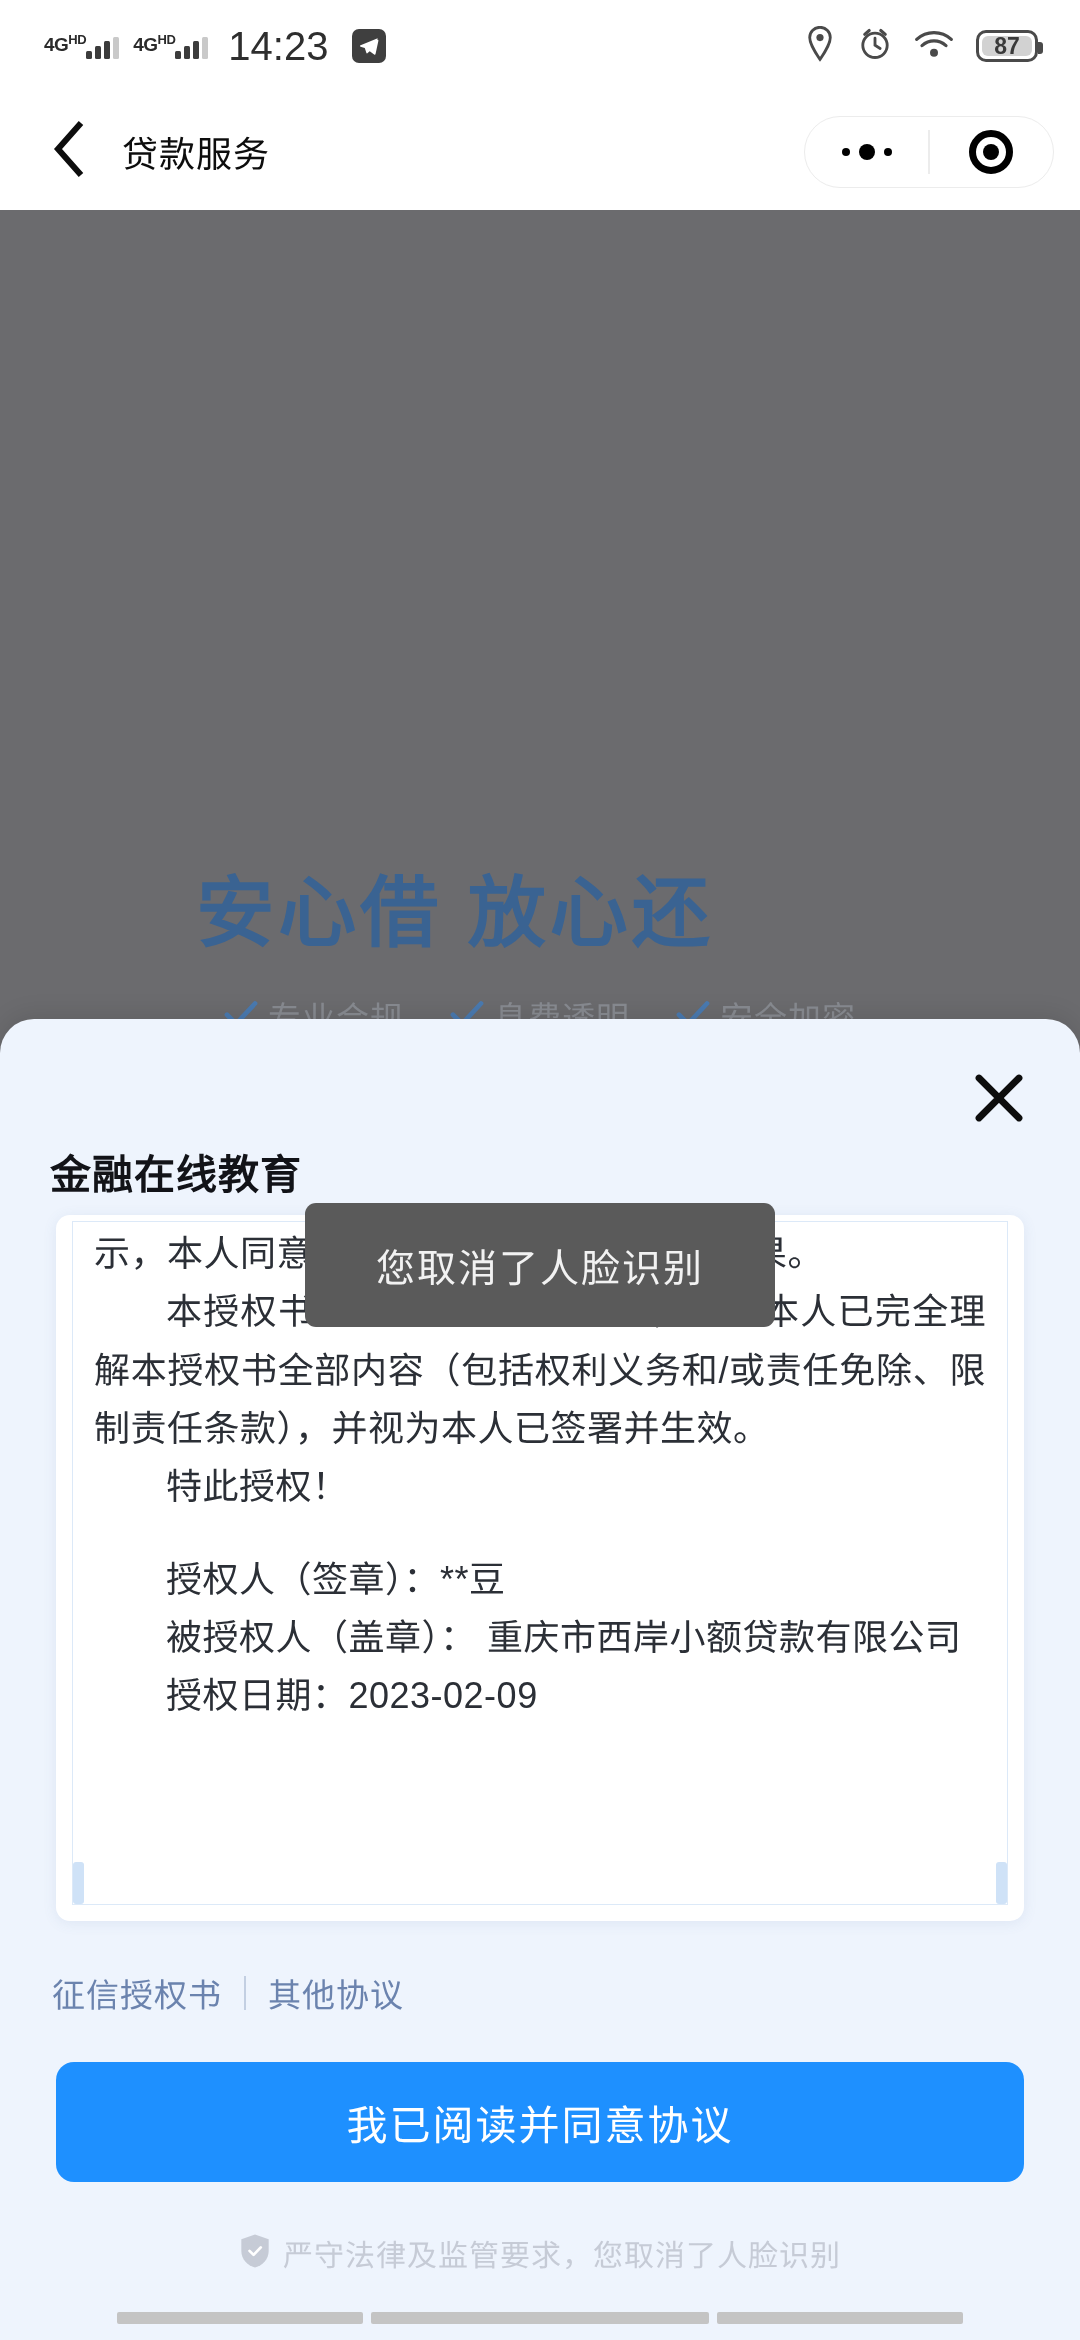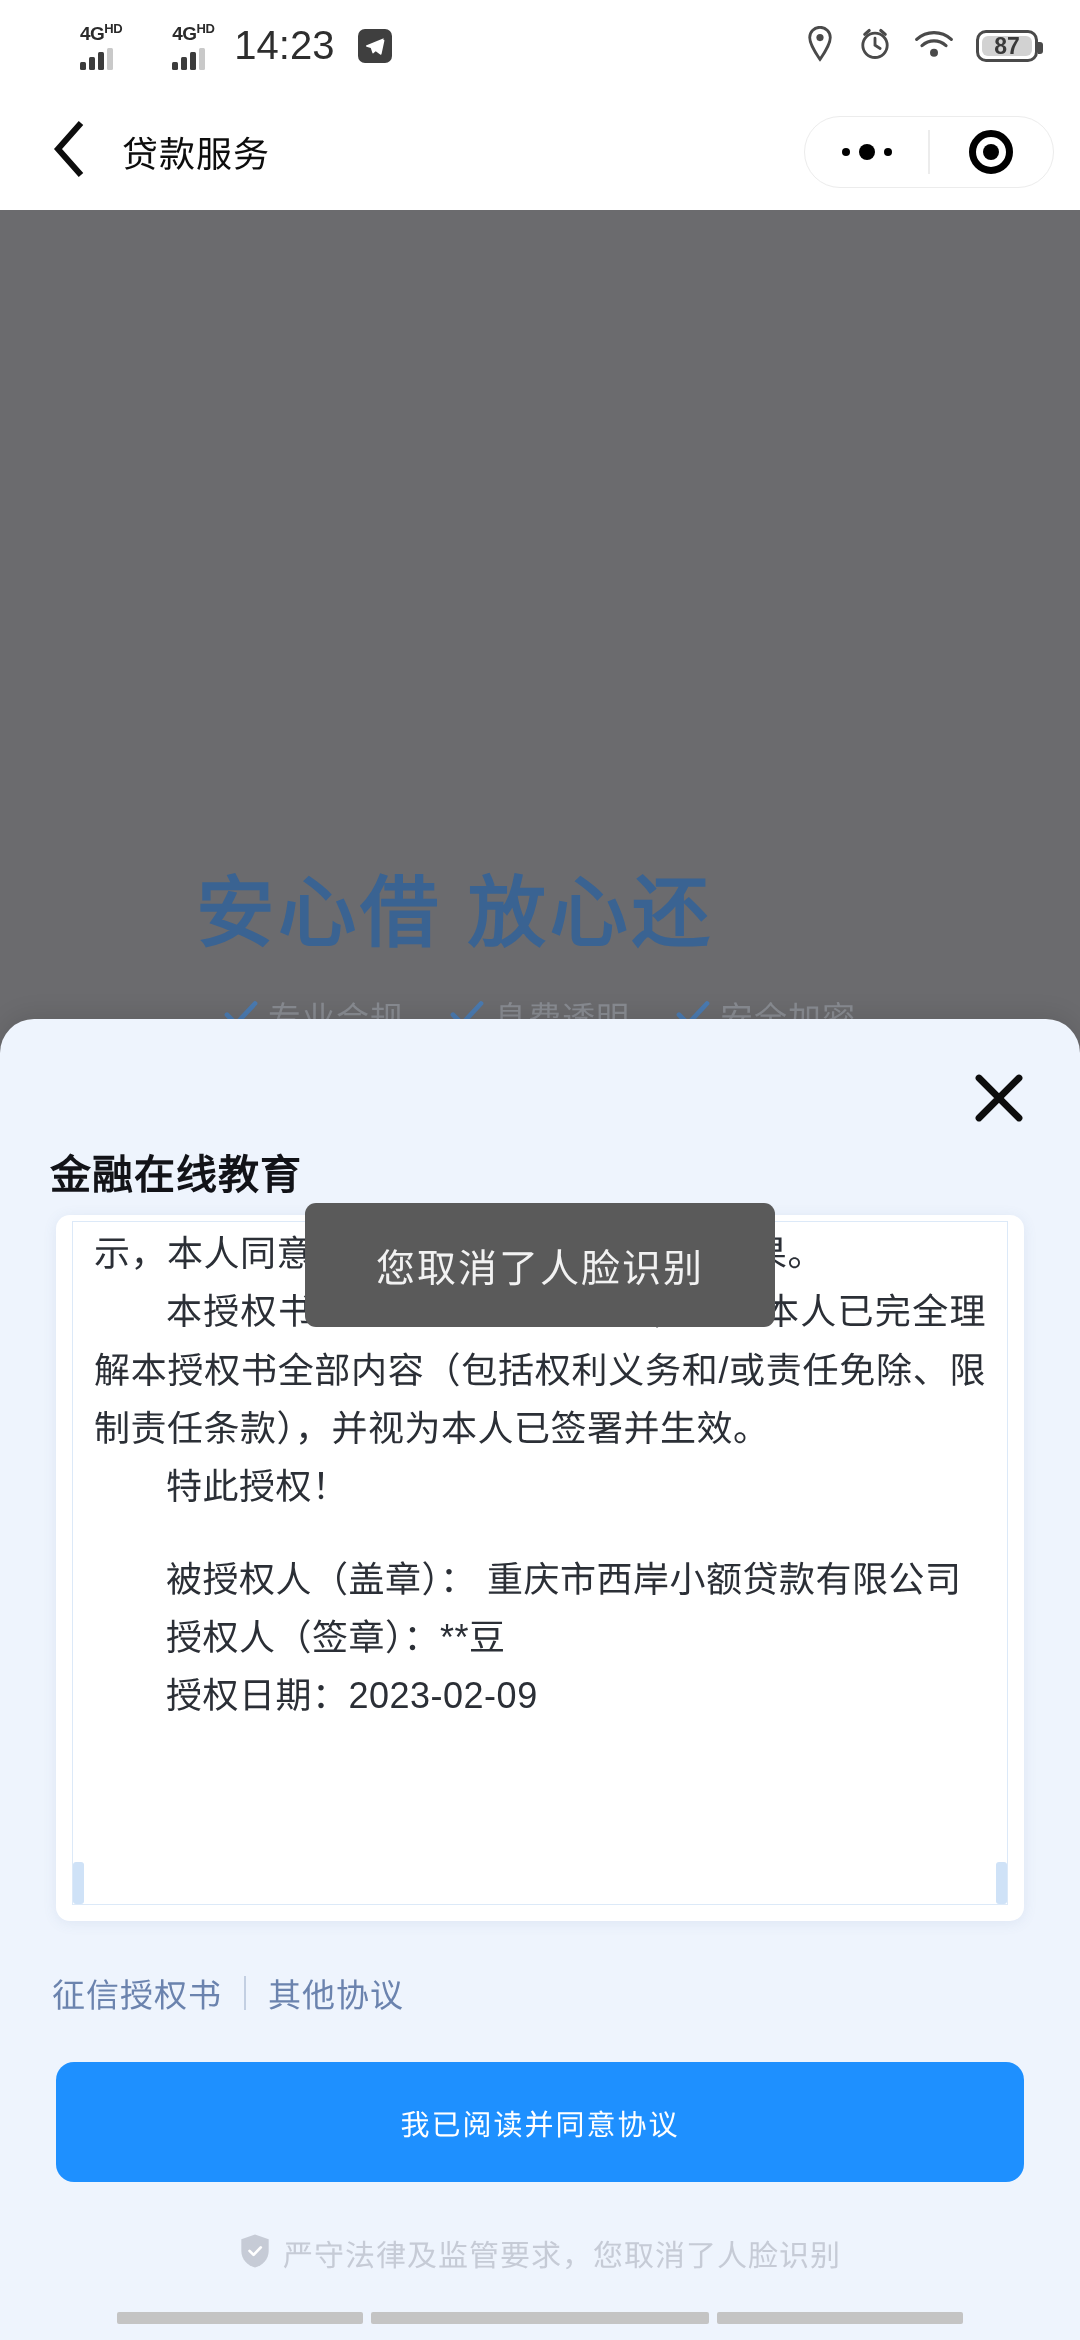--- a/index.html
+++ b/index.html
@@ -14,21 +14,21 @@
     background:#ffffff; overflow:hidden;
   }
 
   
   .statusbar {
     position:absolute; top:0; left:0; width:1080px; height:92px;
     display:flex; align-items:center; justify-content:space-between;
     padding:0 42px 0 44px; background:#ffffff; z-index:5;
   }
   .sb-left { display:flex; align-items:center; gap:14px; }
-  .sig-group { display:flex; flex-direction:column; align-items:flex-start;margin-left:36px; }
+  .sig-group { display:flex; align-items:flex-start; }
   .sig-label { font-size:19px; font-weight:700; color:#2b2b2b; line-height:1; letter-spacing:-.5px; }
   .sig-label sup { font-size:13px; vertical-align:super; font-weight:700; }
   .sig-bars { display:flex; align-items:flex-end; gap:3px; margin-top:4px; height:22px; }
   .sig-bars i { display:block; width:6px; background:#3c3c3c; border-radius:1.5px; }
   .sig-bars i:nth-child(1){ height:8px; }
   .sig-bars i:nth-child(2){ height:13px; }
   .sig-bars i:nth-child(3){ height:18px; }
   .sig-bars i:nth-child(4){ height:22px; background:#c9c9c9; }
   .sb-time { font-size:40px; font-weight:400; color:#2e2e2e; letter-spacing:0px; margin-left:6px; }
   .sb-telegram {
@@ -166,21 +166,21 @@
   .link:first-child { padding-left:0; }
   .link-div { width:2px; height:34px; background:#c3cfe2; }
 
   
   .cta {
     position:absolute; top:1043px; left:56px; width:968px; height:120px;
     background:#1e90ff; border-radius:18px;
     display:flex; align-items:center; justify-content:center;
     border:none; cursor:pointer;
   }
-  .cta-label { font-size:29px; color:#ffffff; letter-spacing:2px; }
+  .cta-label { font-size:41px; color:#ffffff; letter-spacing:2px; }
 
   
   .footer {
     position:absolute; top:1212px; left:0; width:1080px;
     display:flex; align-items:center; justify-content:center; gap:12px;
   }
   .footer-text { font-size:30px; color:#c6cbd6; letter-spacing:1px; }
 
   
   .watermark {
@@ -343,22 +343,22 @@
     <div class="doc-card">
       <div class="doc-frame">
         <span class="corner bl"></span>
         <span class="corner br"></span>
       </div>
       <div class="doc-scroll">
         <div class="doc-p">示，本人同意承担由此带来的一切法律后果。</div>
         <div class="doc-p indent">本授权书在线点击确认后生效，视为本人已完全理解本授权书全部内容（包括权利义务和/或责任免除、限制责任条款），并视为本人已签署并生效。</div>
         <div class="doc-p indent">特此授权！</div>
         <div class="doc-gap"></div>
+        <div class="doc-p indent">授权人（签章）：**豆</div>
         <div class="doc-p indent">被授权人（盖章）： 重庆市西岸小额贷款有限公司</div>
-        <div class="doc-p indent">授权人（签章）：**豆</div>
         <div class="doc-p indent">授权日期：2023-02-09</div>
       </div>
     </div>
 
     <div class="links">
       <span class="link">征信授权书</span>
       <span class="link-div"></span>
       <span class="link">其他协议</span>
     </div>
 

